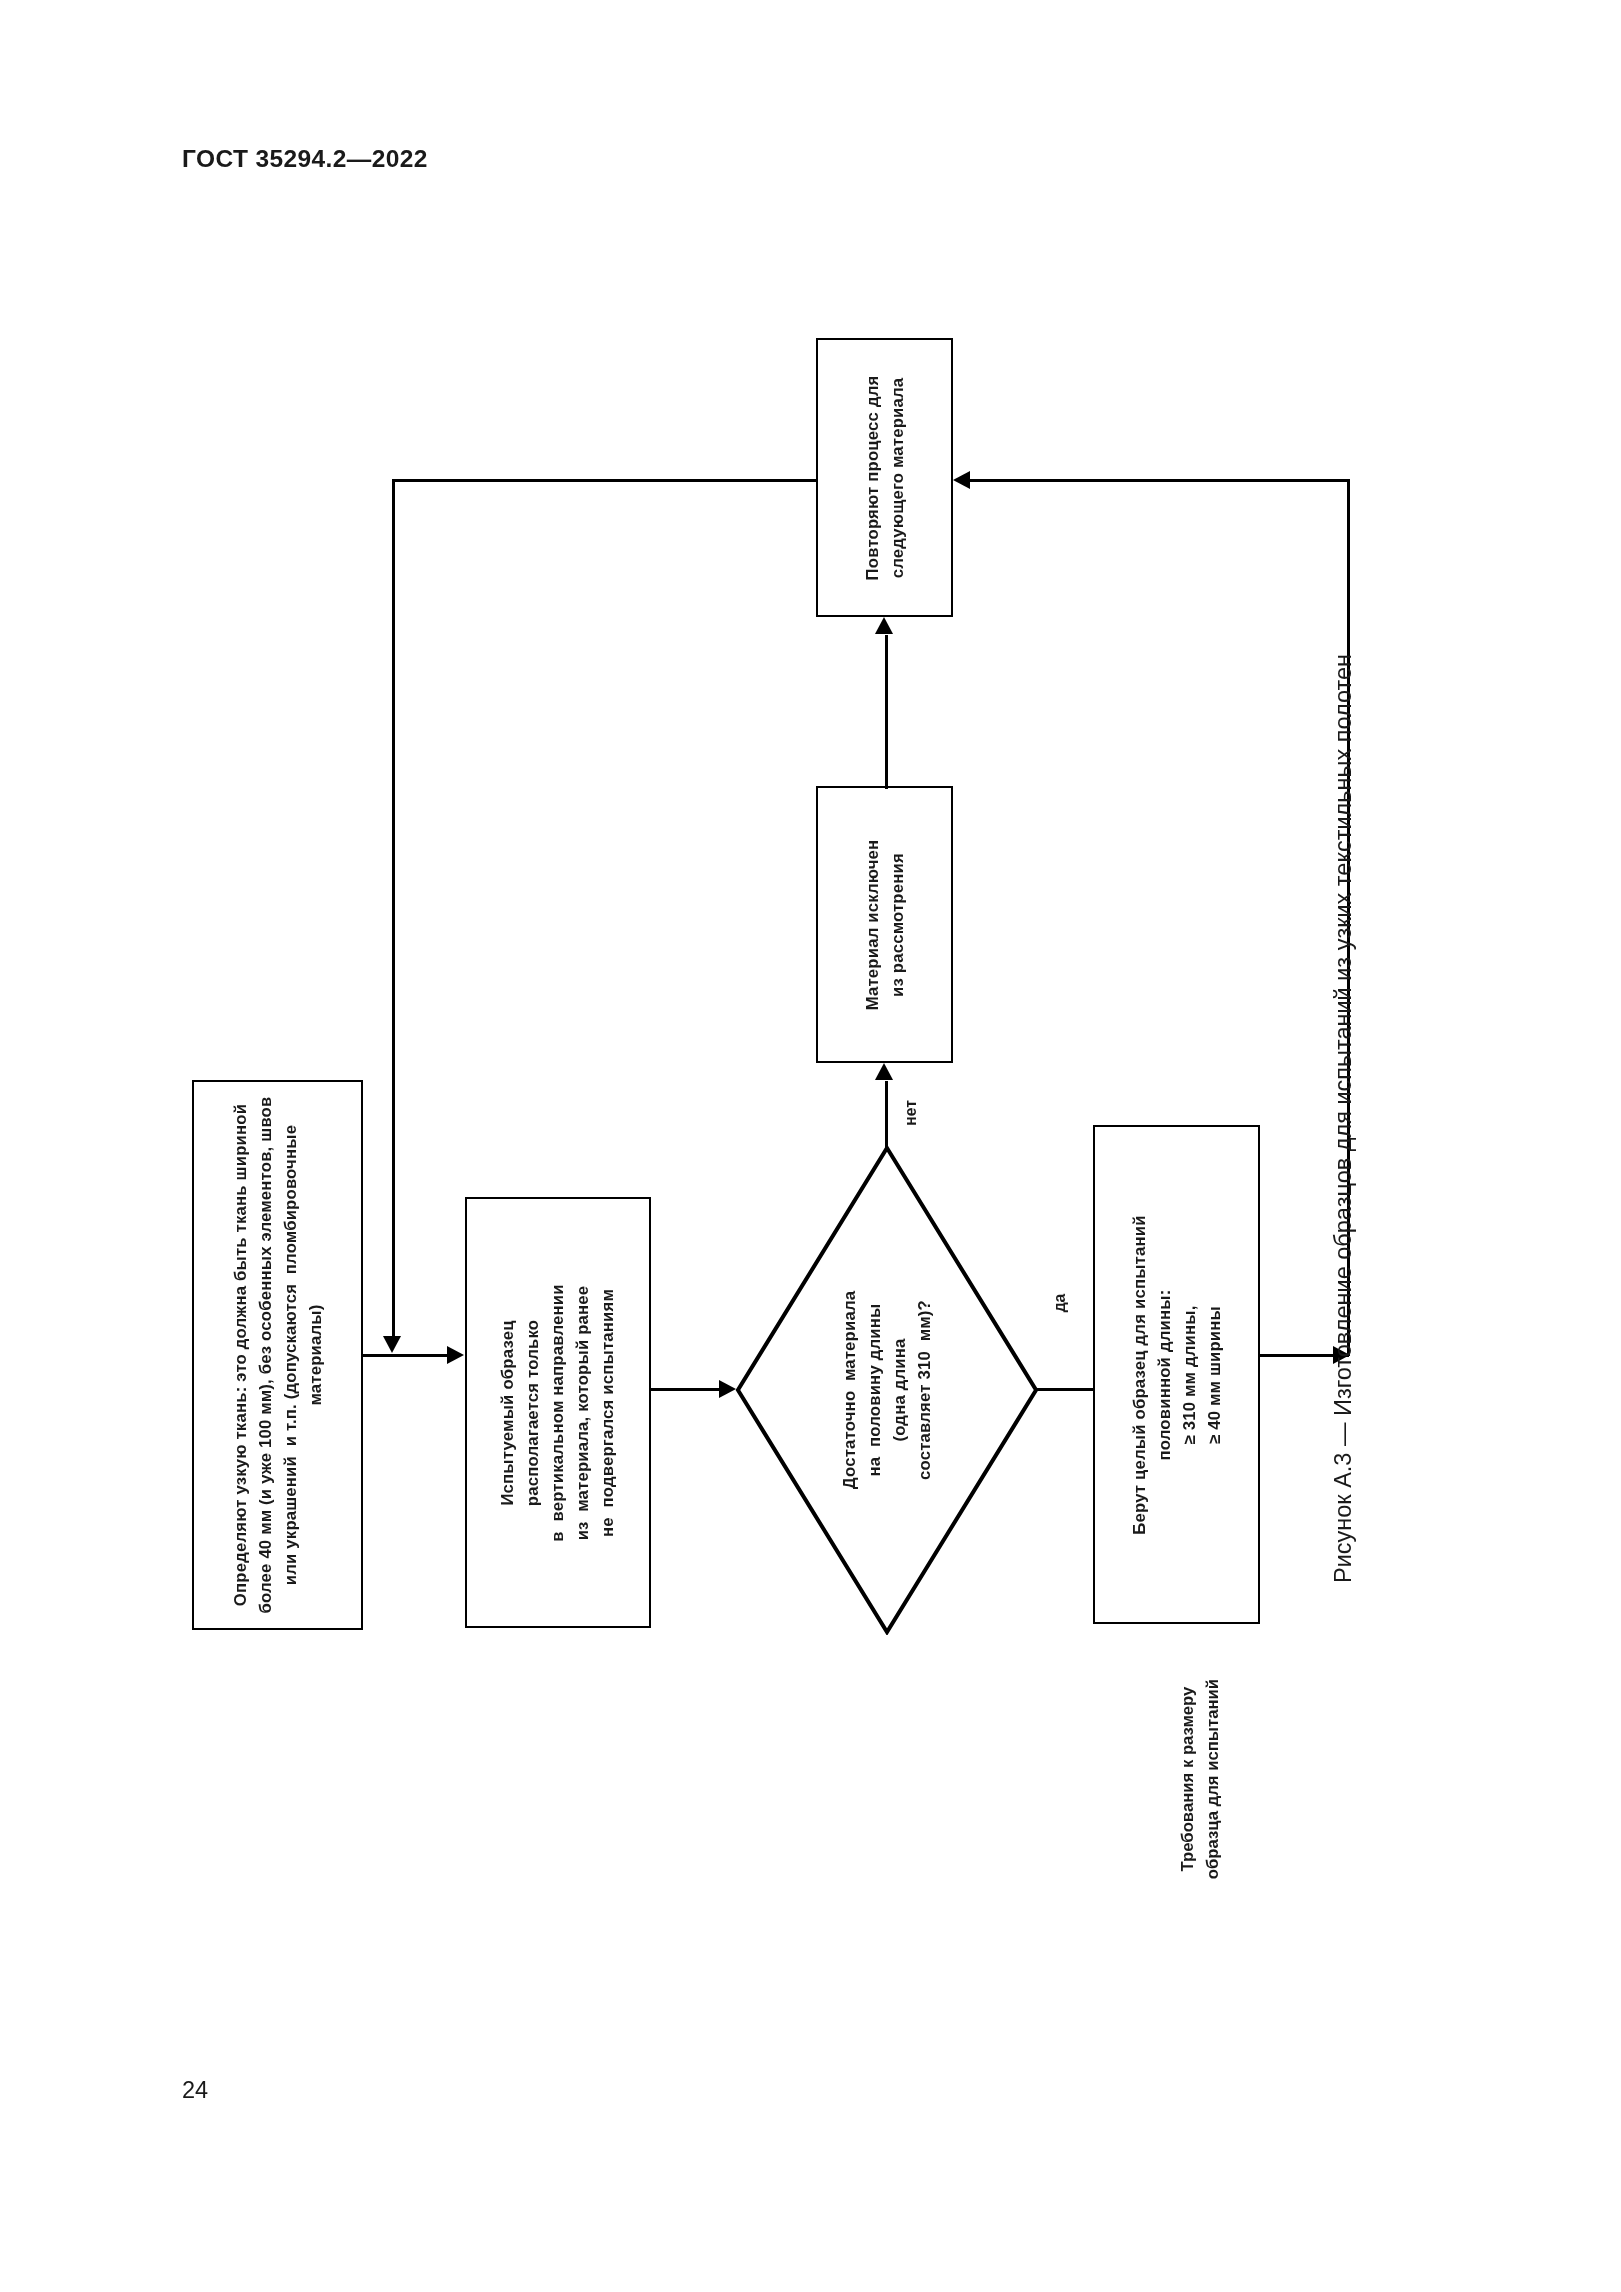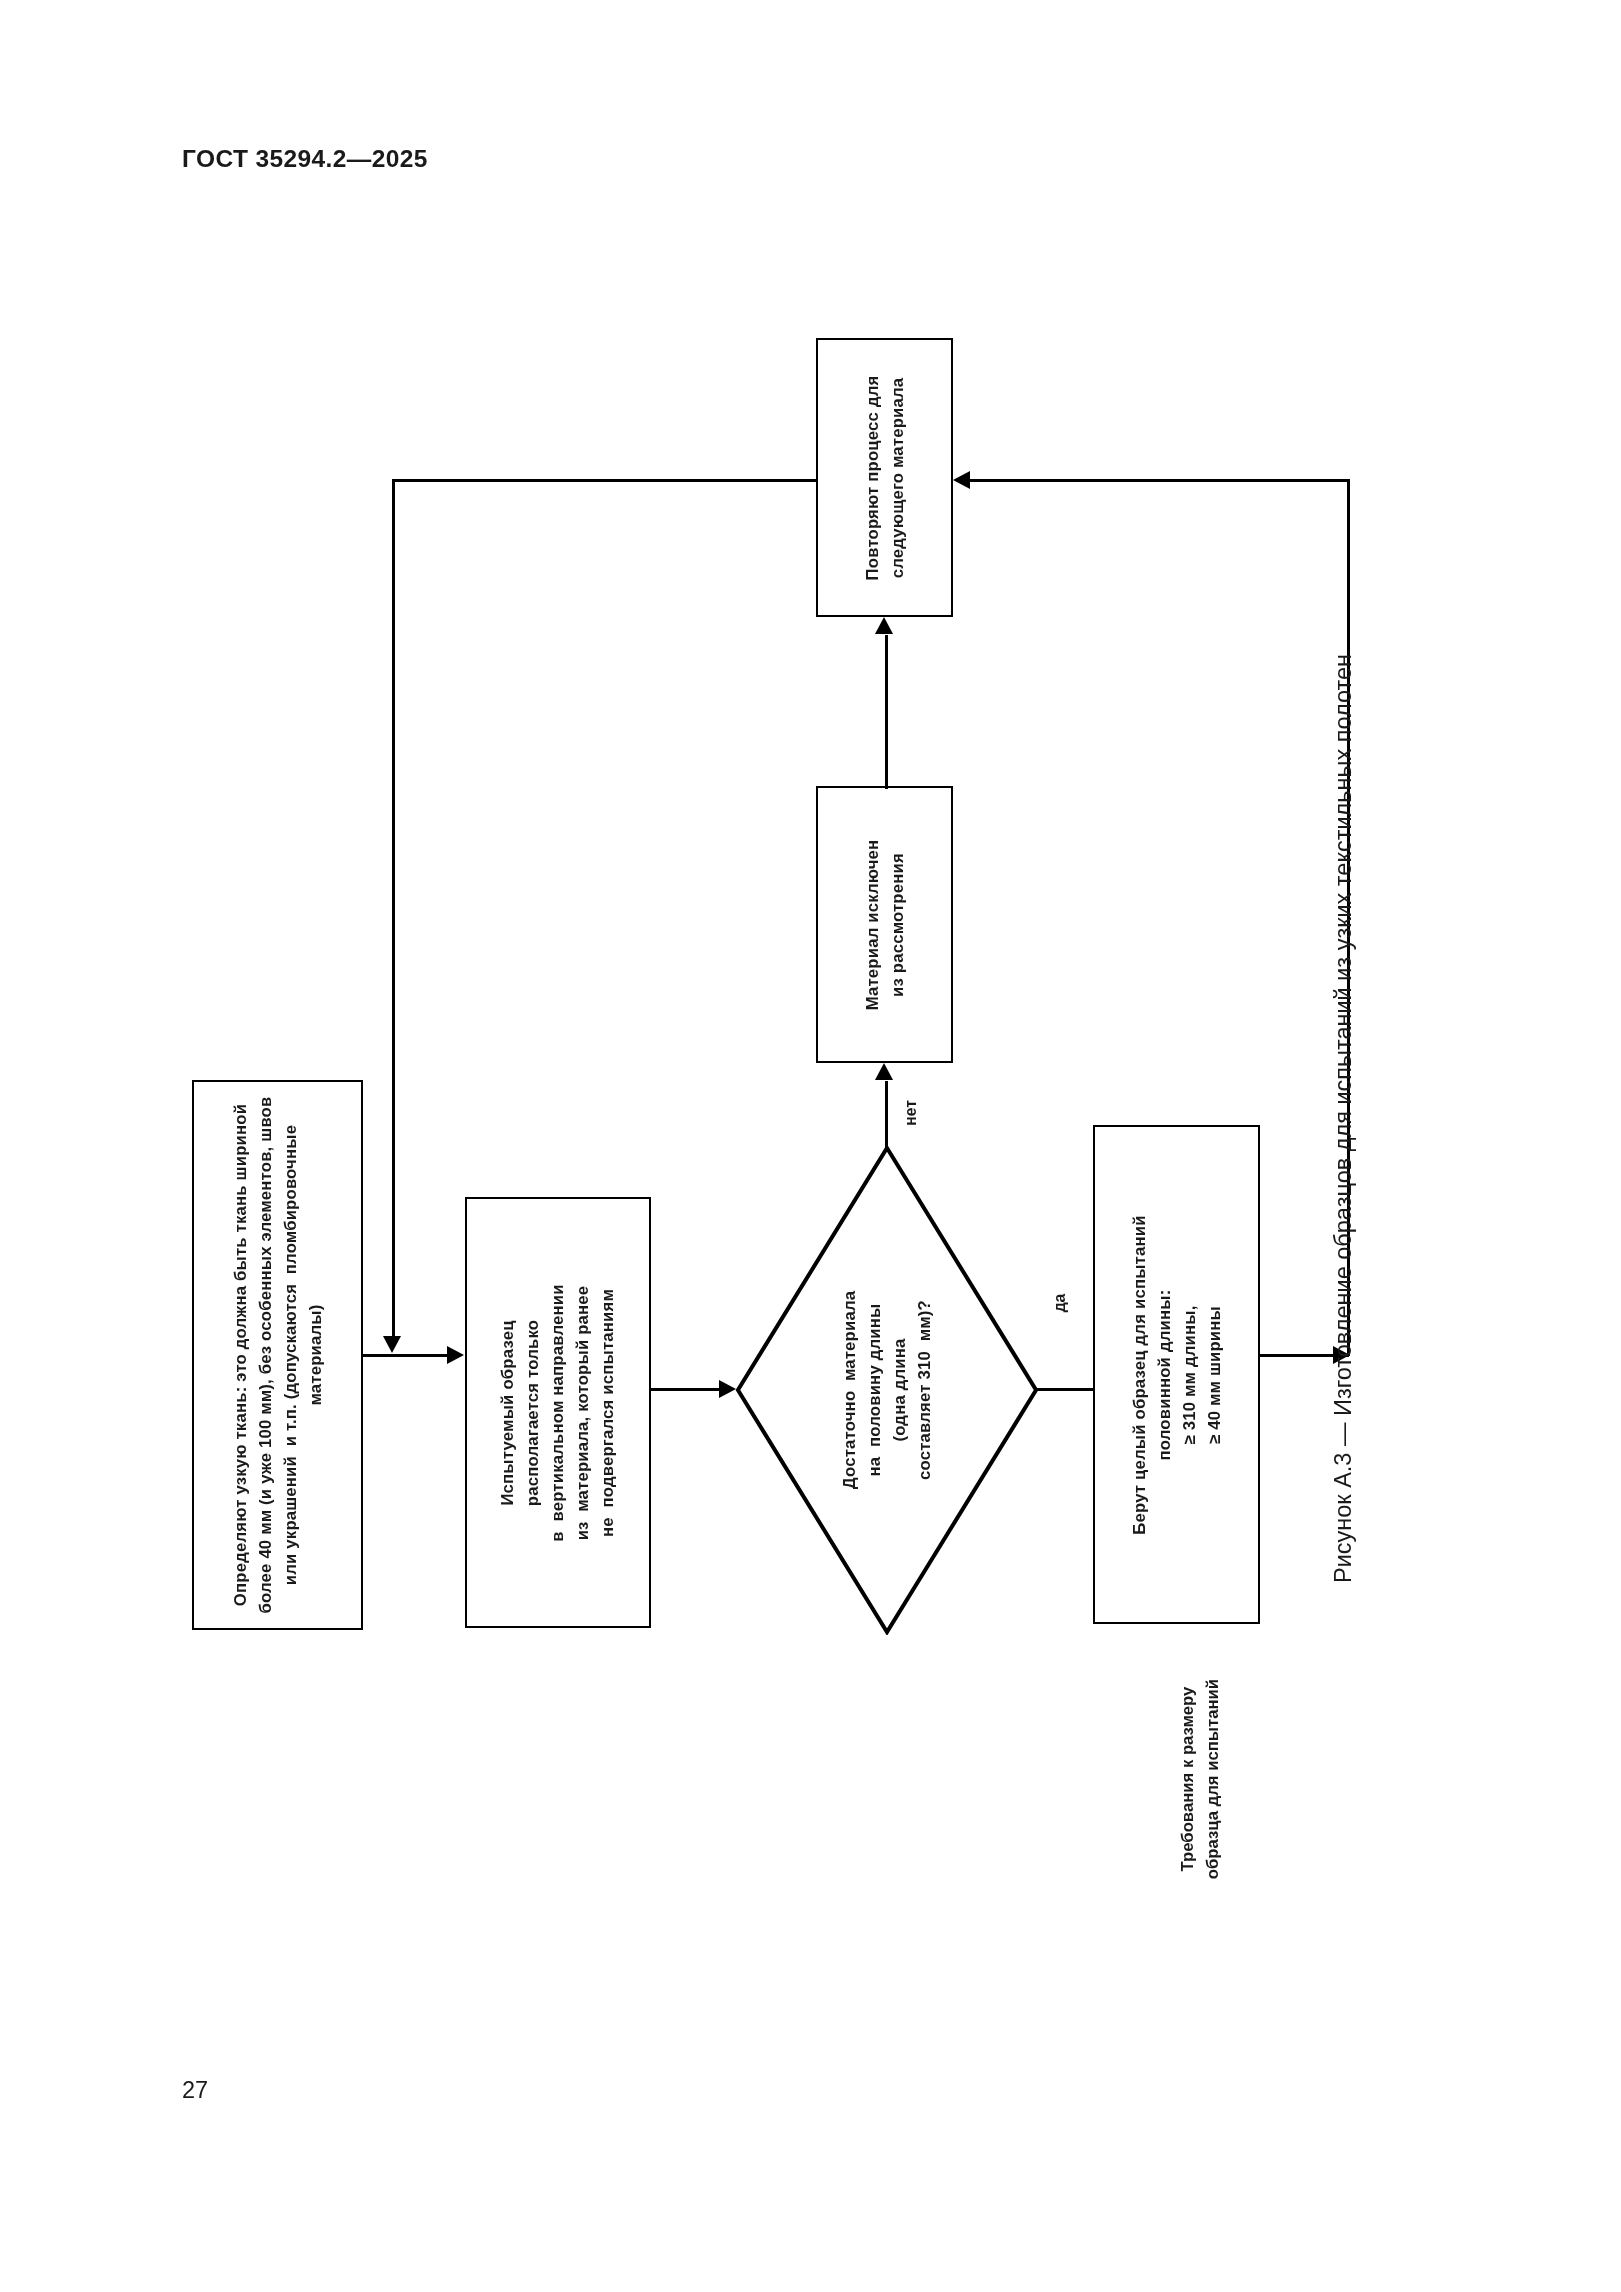--- a/index.html
+++ b/index.html
@@ -136,21 +136,21 @@
     transform-origin: 50% 50%;
     transform: rotate(-90deg);
     color: #1a1a1a;
   }
 </style>
 </head>
 <body>
 
 <div id="page">
 
-  <div class="doc-header">ГОСТ 35294.2—2025</div>
+  <div class="doc-header">ГОСТ 35294.2—2022</div>
 
   <div>
 
     <div class="node" style="left:816px; top:338px; width:137px; height:279px;">
       <div class="vtext">Повторяют процесс для
 следующего материала</div>
     </div>
 
     <div class="node" style="left:816px; top:786px; width:137px; height:277px;">
       <div class="vtext">Материал исключен
@@ -217,16 +217,16 @@
     <div class="line h" style="left:970px; top:479px; width:379px;"></div>
     <div class="arrow left" style="left:953px; top:471px;"></div>
 
     <div class="annotation" style="left:1063px; top:1754px; width:274px;">Требования к размеру
 образца для испытаний</div>
 
   </div>
 
   <div class="fig-caption" style="left:878px; top:1104px; width:931px;">Рисунок А.3 — Изготовление образцов для испытаний из узких текстильных полотен</div>
 
-  <div class="page-number">27</div>
+  <div class="page-number">24</div>
 
 </div>
 
 
 </body></html>

